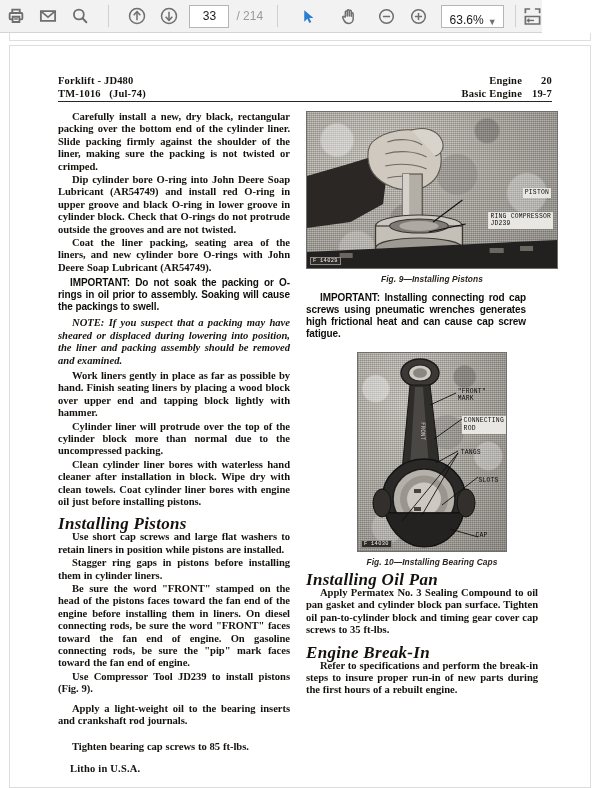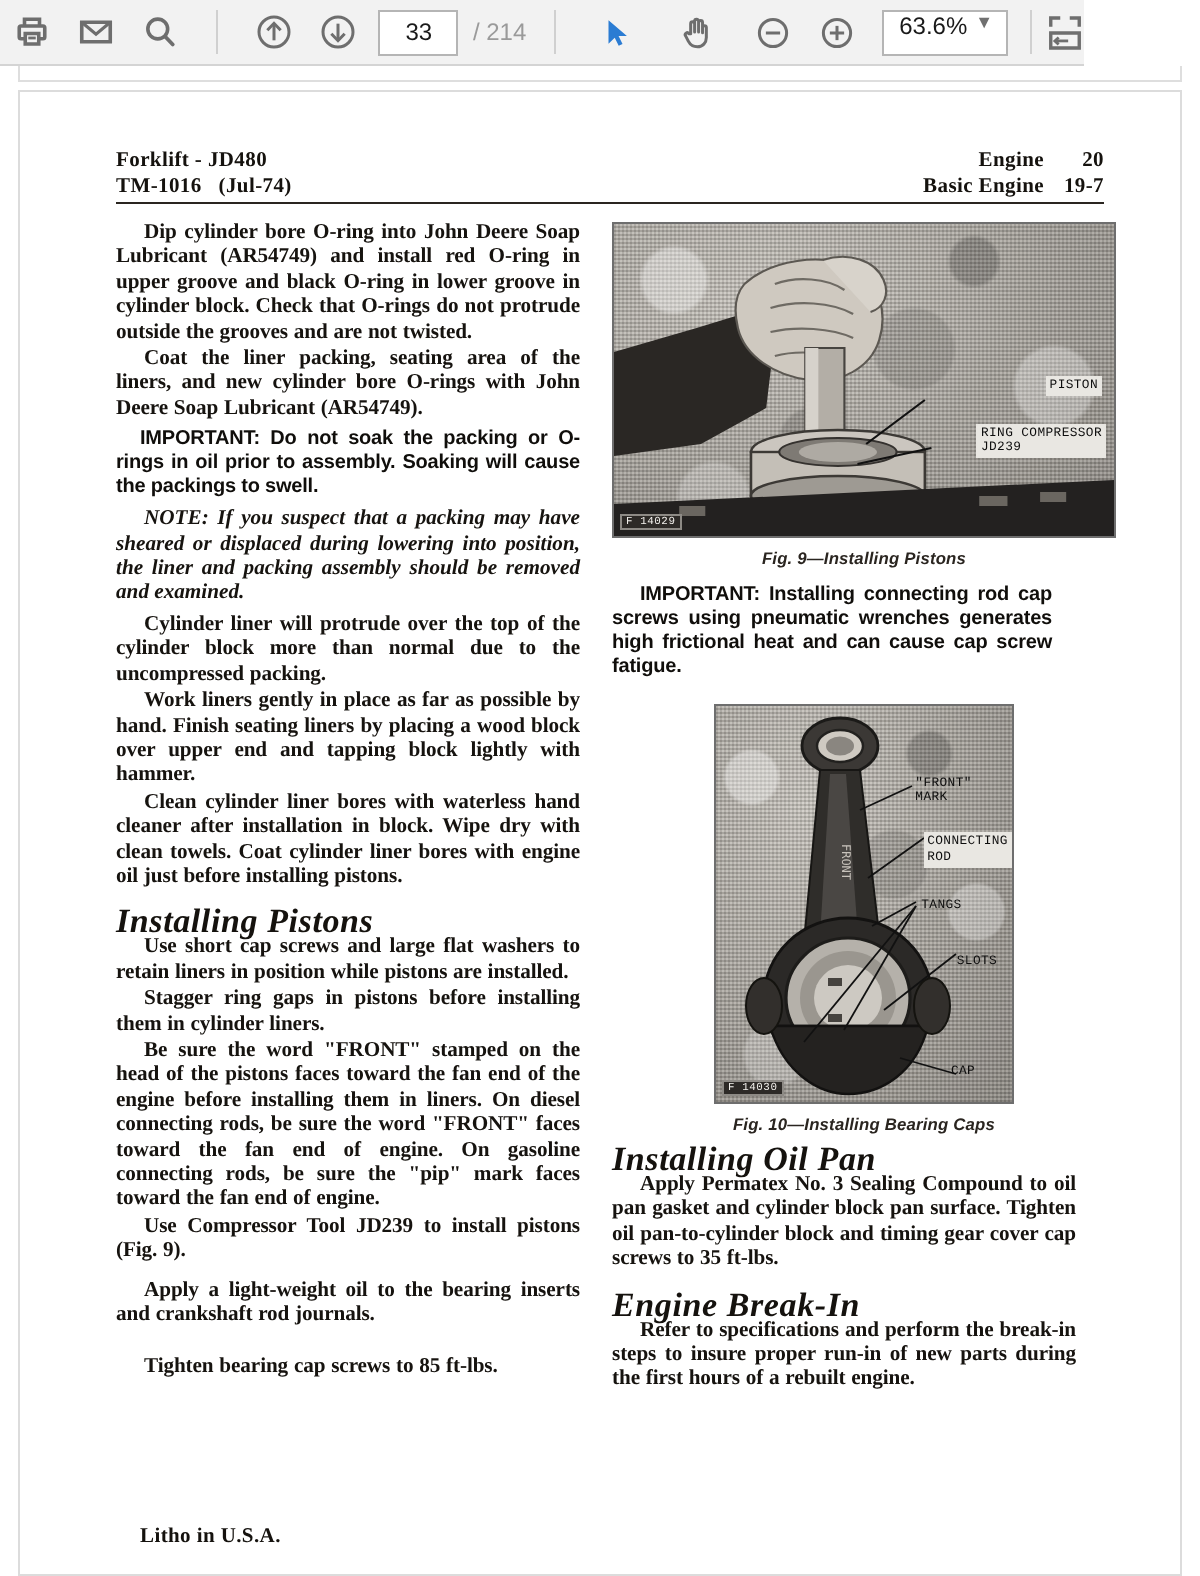--- a/index.html
+++ b/index.html
@@ -51,21 +51,21 @@
     color: #9a9a9a;
     margin-left: 7px;
     white-space: nowrap;
   }
 
   
   #zoombox {
     width: 63px; height: 23px;
     background: #ffffff;
     border: 1px solid #b5b5b5;
-    display: flex; align-items: flex-start;
+    display: flex; align-items: flex-end;
     font-family: "Liberation Sans", sans-serif;
     font-size: 12px;
     color: #1a1a1a;
     padding: 0 4px;
     margin-left: 6px;
   }
   #zoomval { flex: 1; text-align: center; }
   #zoomcaret { color: #707070; font-size: 9px; padding-right: 2px; }
 
   
@@ -369,26 +369,27 @@
         <div class="rh-right">
           <div><span>Engine</span><span class="rh-col2">20</span></div>
           <div><span>Basic Engine</span><span class="rh-col2">19-7</span></div>
         </div>
       </div>
       <div id="rule"></div>
 
       <div id="cols">
 
         <div class="col">
+          <div class="p">Carefully install a new, dry black, rectangular packing over the bottom end of the cylinder liner. Slide packing firmly against the shoulder of the liner, making sure the packing is not twisted or crimped.</div>
           <div class="p">Dip cylinder bore O-ring into John Deere Soap Lubricant (AR54749) and install red O-ring in upper groove and black O-ring in lower groove in cylinder block. Check that O-rings do not protrude outside the grooves and are not twisted.</div>
           <div class="p">Coat the liner packing, seating area of the liners, and new cylinder bore O-rings with John Deere Soap Lubricant (AR54749).</div>
           <div class="important">IMPORTANT: Do not soak the packing or O-rings in oil prior to assembly. Soaking will cause the packings to swell.</div>
           <div class="note">NOTE: If you suspect that a packing may have sheared or displaced during lowering into position, the liner and packing assembly should be removed and examined.</div>
+          <div class="p">Work liners gently in place as far as possible by hand. Finish seating liners by placing a wood block over upper end and tapping block lightly with hammer.</div>
           <div class="p">Cylinder liner will protrude over the top of the cylinder block more than normal due to the uncompressed packing.</div>
-          <div class="p">Work liners gently in place as far as possible by hand. Finish seating liners by placing a wood block over upper end and tapping block lightly with hammer.</div>
           <div class="p">Clean cylinder liner bores with waterless hand cleaner after installation in block. Wipe dry with clean towels. Coat cylinder liner bores with engine oil just before installing pistons.</div>
 
           <div class="subhead">Installing Pistons</div>
 
           <div class="p">Use short cap screws and large flat washers to retain liners in position while pistons are installed.</div>
           <div class="p">Stagger ring gaps in pistons before installing them in cylinder liners.</div>
           <div class="p">Be sure the word "FRONT" stamped on the head of the pistons faces toward the fan end of the engine before installing them in liners. On diesel connecting rods, be sure the word "FRONT" faces toward the fan end of engine. On gasoline connecting rods, be sure the "pip" mark faces toward the fan end of engine.</div>
           <div class="p">Use Compressor Tool JD239 to install pistons (Fig. 9).</div>
           <div class="p gap">Apply a light-weight oil to the bearing inserts and crankshaft rod journals.</div>
           <div class="p gap" style="margin-top:14px">Tighten bearing cap screws to 85 ft-lbs.</div>

